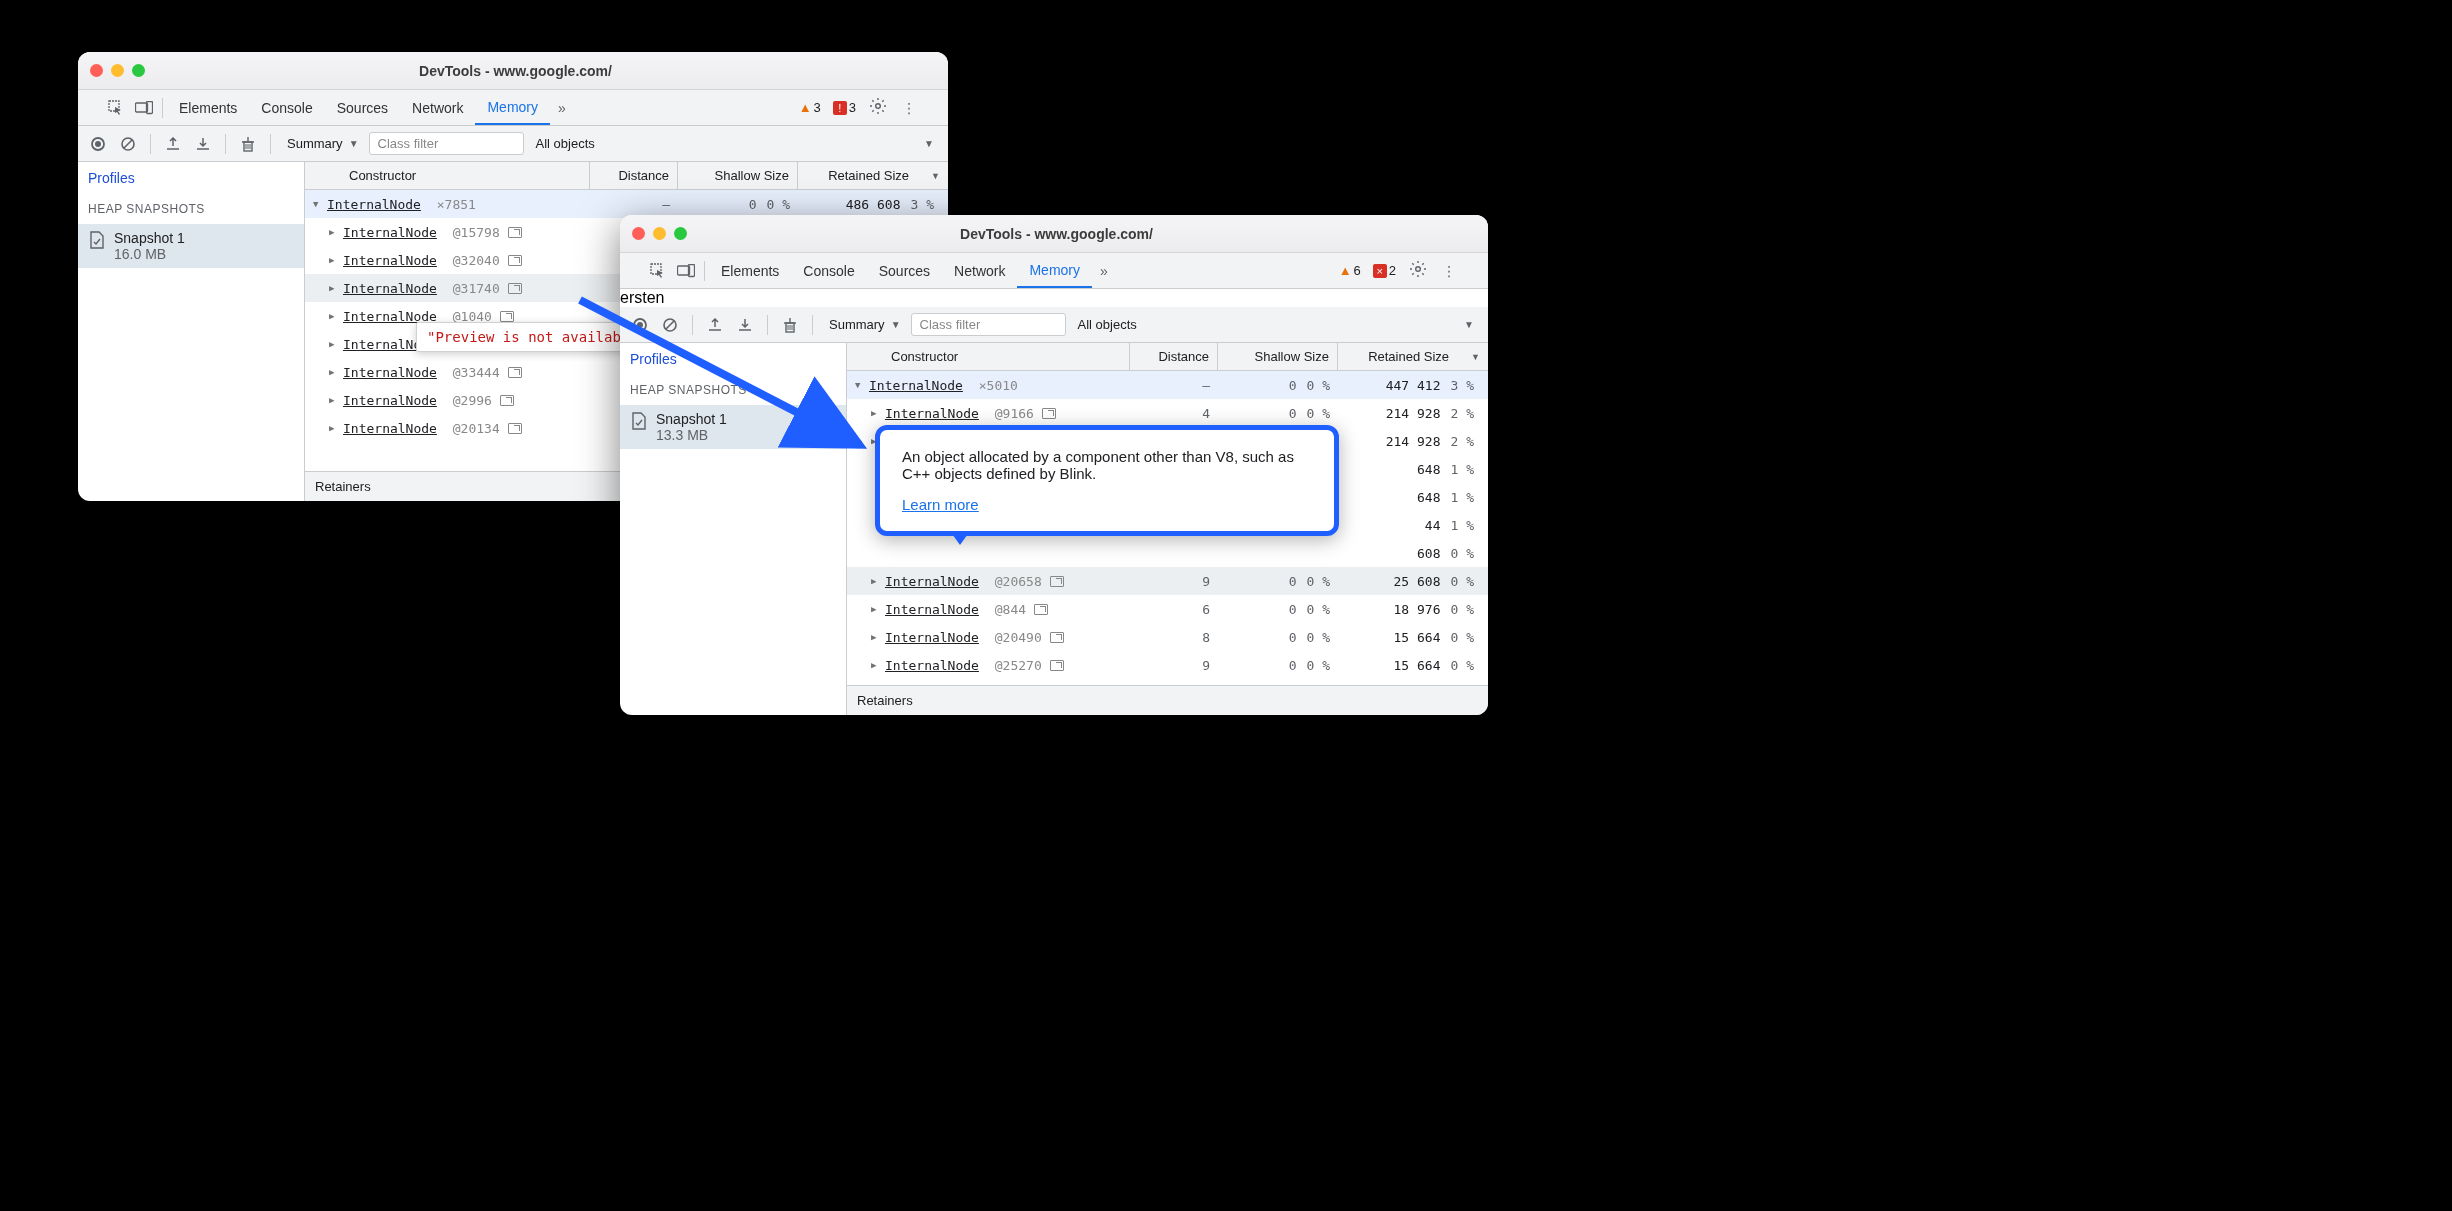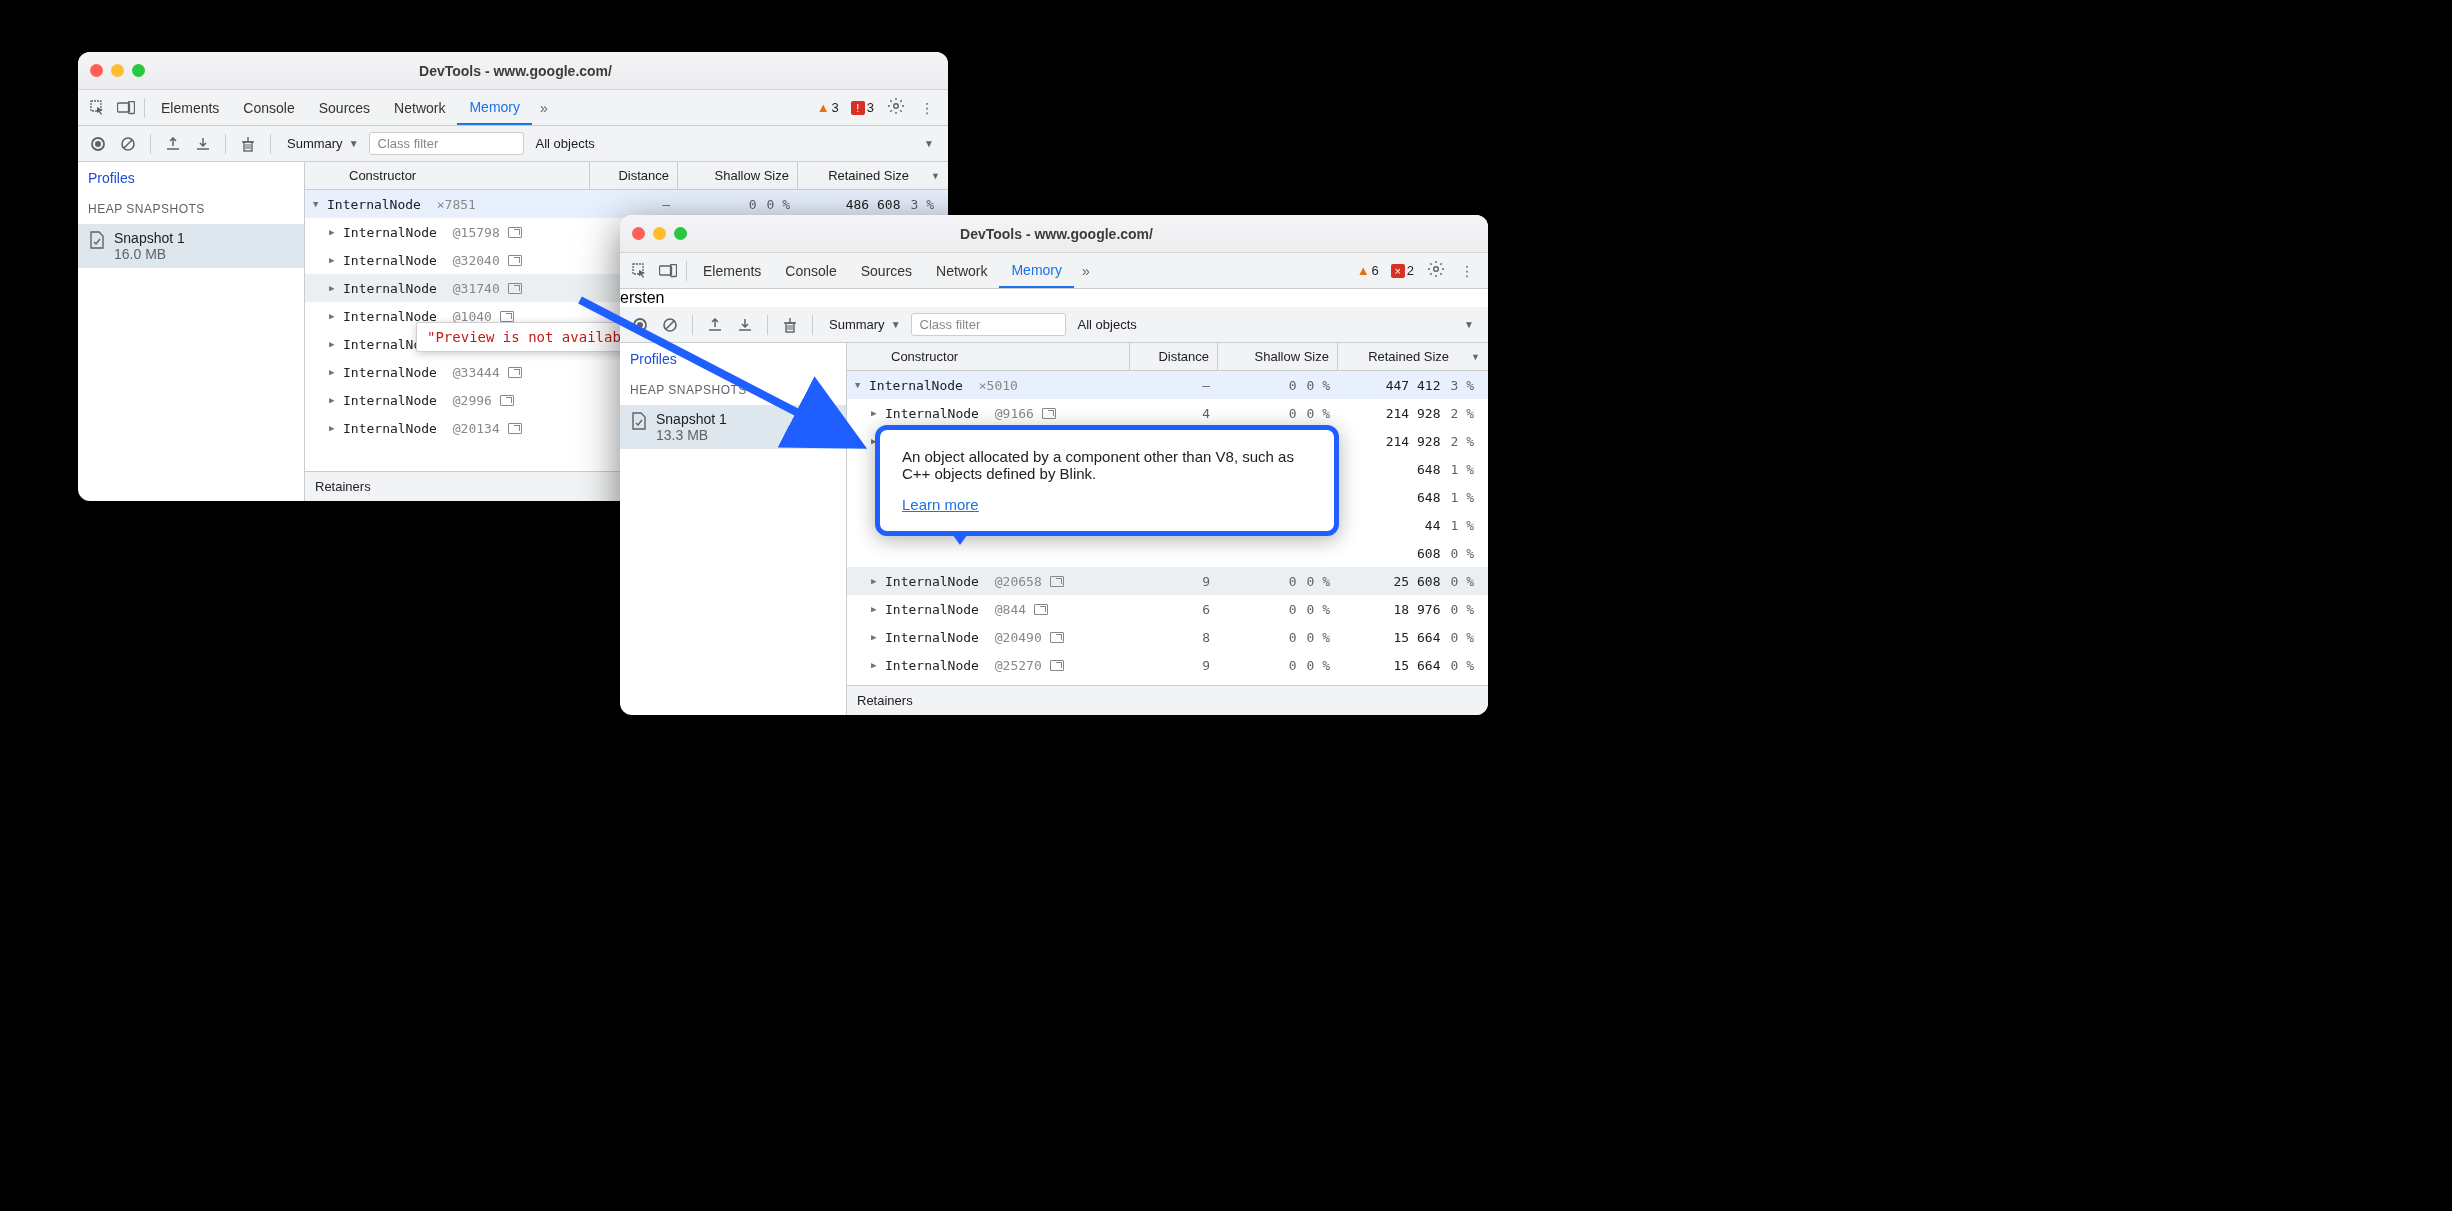--- a/index.html
+++ b/index.html
@@ -39,21 +39,21 @@
 .green { background:#28C840; }
 .title { flex:1; text-align:center; font-size:14px; font-weight:600; color:#3c3c3c; margin-left:-50px; }
 
 
 .tabstrip {
   height: 36px;
   background:#F1F3F4;
   display:flex;
   align-items:center;
   gap: 0;
-  padding:0 6px;
+  padding:0 24px;
   border-bottom:1px solid #cacdcf;
   font-size:14px;
   color:#202124;
 }
 .tabstrip .ico { width:28px; display:flex; align-items:center; justify-content:center; color:#5f6368; }
 .tabstrip .sep { width:1px; height:20px; background:#cacdcf; margin:0 4px; }
 .tab-item { padding:0 12px; height:100%; display:flex; align-items:center; color:#333; cursor:pointer; }
 .tab-item.active { color:#1a73e8; border-bottom:2px solid #1a73e8; }
 .more { padding:0 8px; color:#5f6368; }
 .spacer { flex:1; }
@@ -104,21 +104,21 @@
 .sort-tri { font-size:9px; color:#5f6368; margin-left:6px; }
 
 .grid-body { flex:1; overflow:auto; font-family: Menlo, Consolas, monospace; font-size:13px; }
 .row { display:flex; height:28px; align-items:center; }
 .row .c-con { flex:1; padding-left:8px; display:flex; align-items:center; gap:4px; }
 .row .c-d { width:88px; text-align:right; padding-right:8px; color:#5f6368; }
 .row .c-s { width:120px; display:flex; justify-content:flex-end; gap:10px; padding-right:8px; color:#5f6368; }
 .row .c-r { width:150px; display:flex; justify-content:flex-end; gap:10px; padding-right:14px; color:#5f6368; }
 .row .c-r .val { color:#202124; }
 .tri { font-size:9px; color:#727272; width:10px; }
-.node-name { color:#202124; }
+.node-name { color:#202124;text-decoration:underline; }
 .node-id { color:#888; }
 .mult { color:#888; }
 .link-box { width:14px; height:11px; border:1px solid #888; border-radius:1px; display:inline-block; position:relative; margin-left:4px; }
 .link-box::after { content:''; position:absolute; width:5px; height:5px; border-top:1px solid #888; border-right:1px solid #888; top:1px; right:1px; }
 
 .row.header-row { background:#E8F0FE; }
 .row.sel { background:#ECEFF1; }
 .row.sel2 { background:#ECEFF1; }
 
 .retainers {

